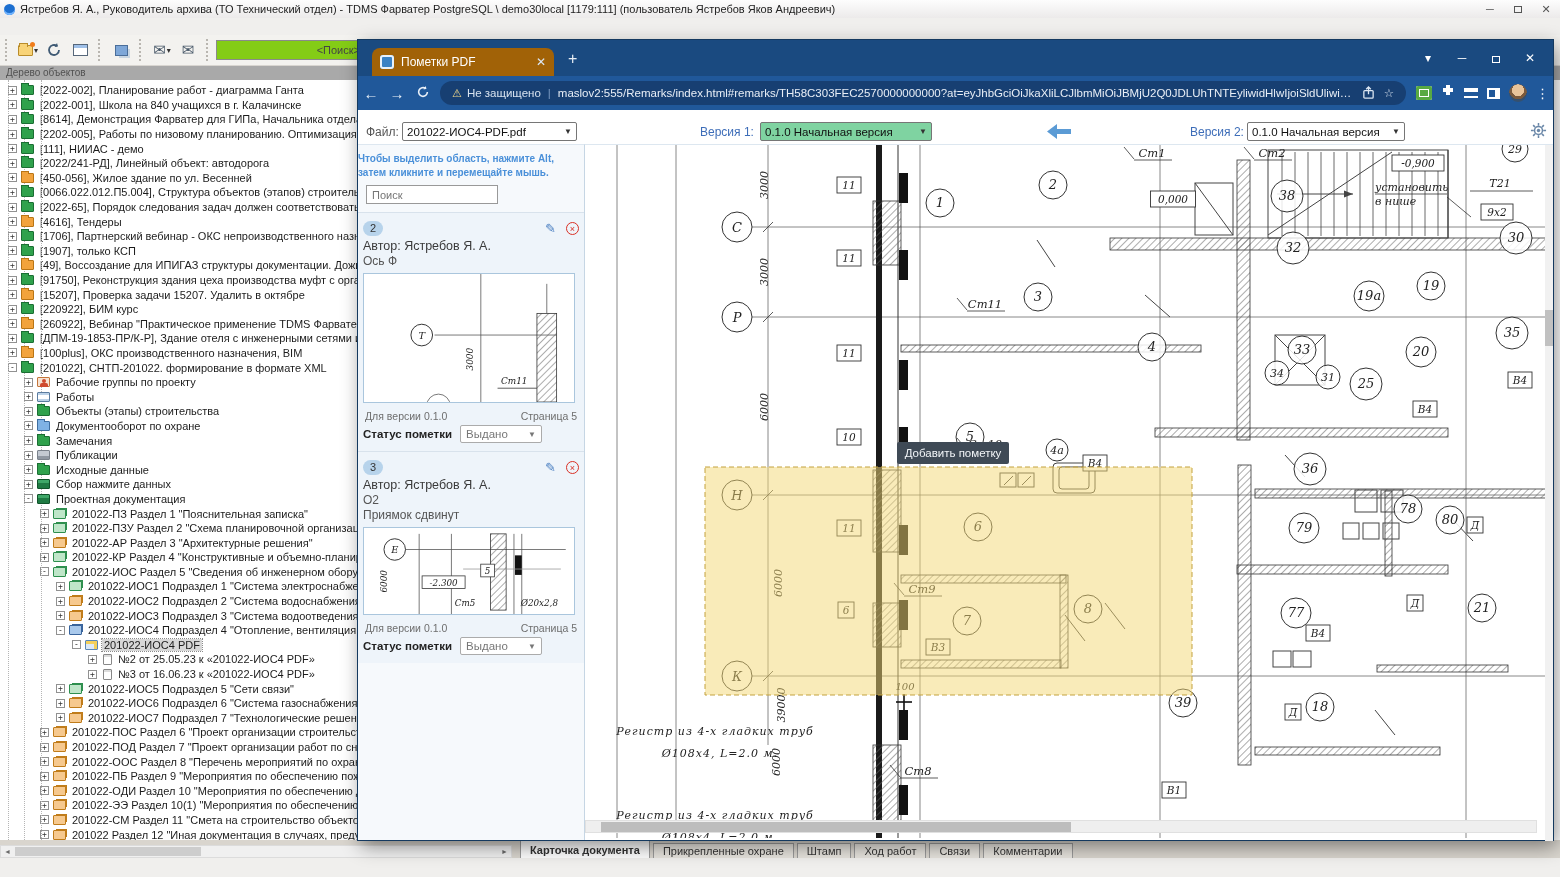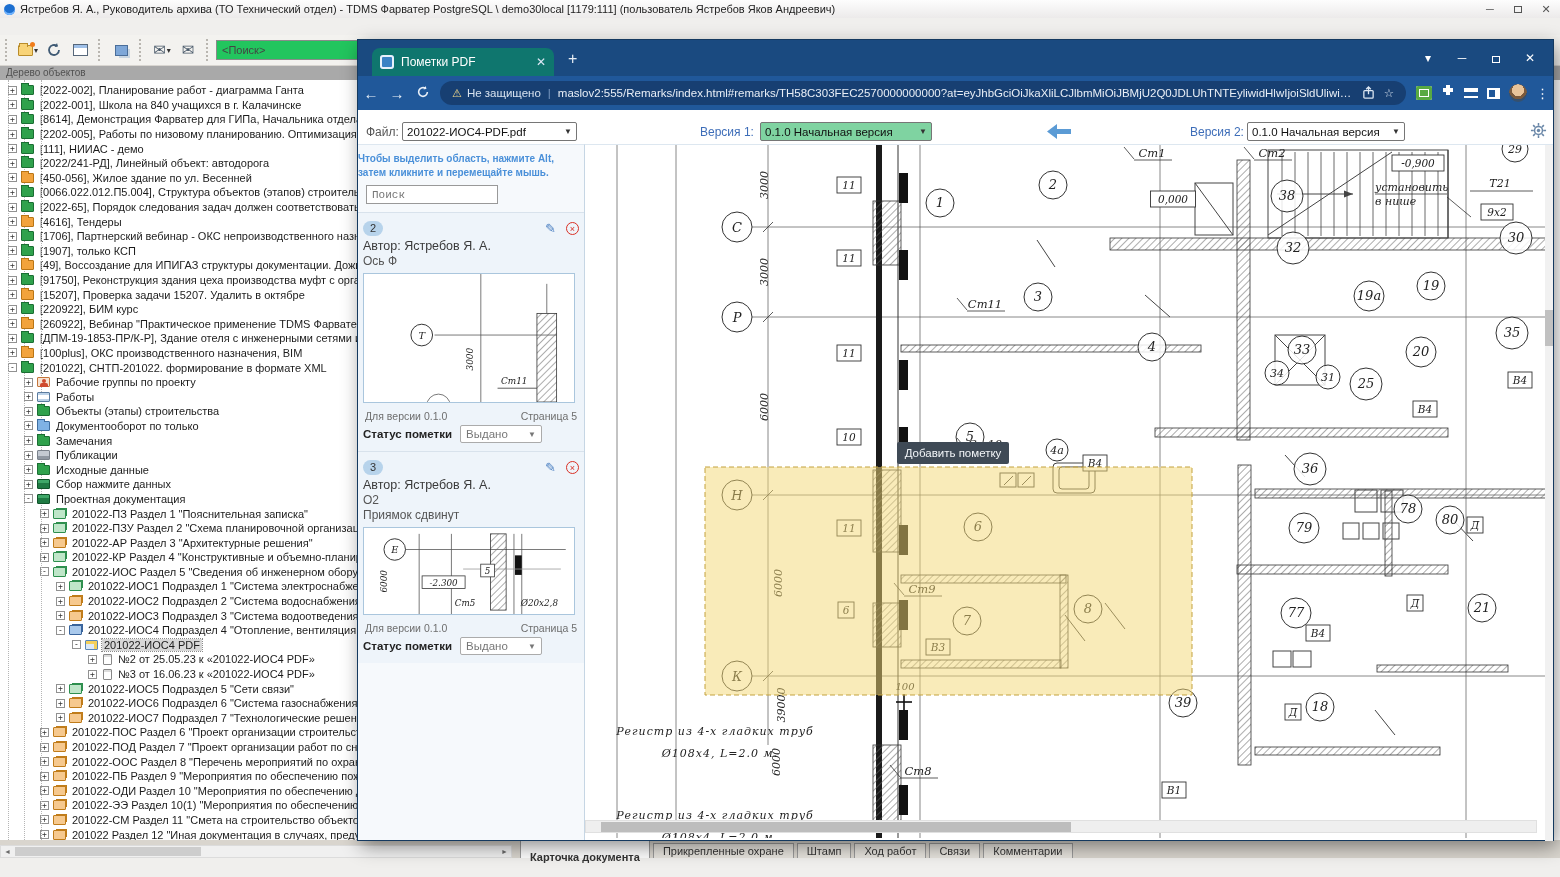--- a/index.html
+++ b/index.html
@@ -22,22 +22,22 @@
   #toolbar{left:0;top:35px;width:1560px;height:31px;background:#f3f2ef;border-bottom:1px solid #d8d5d0;
            display:flex;align-items:center;}
   .grip{width:5px;height:22px;border-left:2px dotted #b9b6b0;margin:0 5px;}
   .tbtn{width:26px;height:24px;display:flex;align-items:center;justify-content:center;font-size:15px;color:#4a5a6a;}
   .tb-folder{width:15px;height:11px;background:#f8d377;border:1px solid #b98c2a;border-radius:1px;position:relative;}
   .tb-folder::before{content:"";position:absolute;left:0;top:-3px;width:7px;height:3px;background:#f8d377;border:1px solid #b98c2a;border-bottom:none;}
   .tb-folder::after{content:"";position:absolute;right:-3px;top:-4px;width:5px;height:5px;border-radius:50%;background:#f07c1a;}
   .ddarr{font-size:8px;color:#333;margin-left:1px;}
   .tb-window{width:15px;height:12px;border:1px solid #56677a;background:#fff;box-shadow:inset 0 3px 0 #9fc0e8;}
   .tb-puzzle{width:13px;height:11px;background:#7ea7d8;border:1px solid #4a6e9a;box-shadow:3px 3px 0 -1px #c9d6e2;}
-  #tb-search{width:150px;height:20px;border:1px solid #8a8a8a;background:#22c55e;font-size:11px;
-             color:#444;padding:0 5px;font-family:"Liberation Sans",sans-serif;}
+  #tb-search{width:150px;height:20px;border:1px solid #8a8a8a;background:#84cc16;font-size:11px;
+             color:#444;padding:0 5px;font-family:"Liberation Sans",sans-serif;text-align:right;}
   #tree-header{left:0;top:66px;width:1560px;height:14px;background:#a9a9a9;color:#515151;
                font-size:10px;line-height:14px;padding-left:6px;}
   #tree{left:0;top:80px;width:1560px;height:760px;background:#fff;overflow:hidden;padding-top:3px;}
   .rail{position:absolute;top:0;bottom:0;border-left:1px dotted #b5b5b5;}
   .trow{display:flex;align-items:center;height:14.6px;white-space:nowrap;font-size:11px;}
   .exp{width:9px;height:9px;border:1px solid #919191;background:#fff;font:8px/8px "DejaVu Sans Mono",monospace;
        color:#333;text-align:center;margin-right:4px;flex:none;}
   .tlabel{padding:0 2px;}
   .tlabel.sel{background:#d8d8d8;outline:1px dotted #8a8a8a;}
   .ic{width:13px;height:10px;display:inline-block;margin:0 4px 0 0;position:relative;flex:none;border-radius:1px;}
@@ -59,29 +59,29 @@
   .ic.pdf{background:#dce9f7;border:1px solid #5b87b5;box-shadow:inset -3px 3px 0 #f4d05a;}
   .ic.ver{width:9px;height:11px;background:#fff;border:1px solid #888;box-shadow:inset 0 2px 0 #ddd;margin-left:2px;}
 
   #bottomstrip{left:0;top:840px;width:1560px;height:18px;background:#d9d5ce;}
   #tree-hscroll{position:absolute;left:0;top:5px;width:512px;height:13px;background:#f0f0f0;border:1px solid #dcdcdc;}
   .scr-arr{position:absolute;top:0;width:13px;height:11px;font-size:7px;line-height:11px;text-align:center;color:#6a6a6a;}
   #tree-hthumb{position:absolute;left:14px;top:1px;width:186px;height:9px;background:#cdcdcd;}
   #tabs{position:absolute;left:520px;top:0;height:18px;display:flex;align-items:flex-end;}
   .tab{font-size:11px;color:#333;background:#e6e3dd;border:1px solid #9a9a9a;border-bottom:none;
        padding:1px 9px 1px;margin-right:3px;height:15px;white-space:nowrap;}
-  .tab.active{background:#fdfdfd;font-weight:bold;height:18px;padding-top:10px;text-align:center;}
+  .tab.active{background:#fdfdfd;font-weight:bold;height:18px;padding-top:3px;text-align:center;}
   #statusbar{left:0;top:858px;width:1560px;height:19px;background:#f0efed;border-top:1px solid #c9c5bf;
              font-size:11px;color:#444;line-height:18px;padding-left:8px;}
 
   
   #browser{left:358px;top:40px;width:1195px;height:800px;background:#fff;
            box-shadow:0 0 0 1px #14395f,3px 6px 18px rgba(0,0,0,.45);}
   #tabstrip{position:absolute;left:0;top:0;width:100%;height:36px;background:#1a4a80;}
-  #btab{position:absolute;left:14px;top:8px;width:182px;height:28px;background:#0f766e;
+  #btab{position:absolute;left:14px;top:8px;width:182px;height:28px;background:#a16207;
         border-radius:8px 8px 0 0;display:flex;align-items:center;color:#fff;font-size:12px;padding:0 8px;}
   #favicon{width:14px;height:14px;border-radius:3px;background:#3b82c4;margin-right:7px;flex:none;
            box-shadow:inset 0 0 0 2px #e8f1fa;}
   #btab .x{margin-left:auto;font-size:12px;color:#dce8f5;}
   #newtab{position:absolute;left:210px;top:10px;color:#e8eef5;font-size:16px;}
   .bwbtns{position:absolute;right:6px;top:0;height:36px;display:flex;align-items:center;color:#fff;}
   .bwbtn{width:34px;text-align:center;font-size:12px;}
   #urlbar{position:absolute;left:0;top:36px;width:100%;height:34px;background:#20589a;display:flex;align-items:center;}
   .nav{color:#e9f0f8;font-size:15px;width:26px;text-align:center;flex:none;}
   #urlpill{height:24px;flex:1 1 auto;margin:0 10px 0 4px;background:#173f72;border-radius:12px;
@@ -105,21 +105,21 @@
   .selbox .car{margin-left:auto;font-size:8px;color:#333;padding-left:6px;}
   #v1sel{background:#7fd3a1;}
   #gearbtn{position:absolute;left:1172px;top:12px;}
   #backarrow{position:absolute;left:688px;top:13px;}
 
   
   #sidebar{position:absolute;left:0;top:34px;width:227px;height:696px;background:#f6f9fc;
            border-right:1px solid #c6d6e4;border-top:1px solid #dde7f0;}
   #hint{color:#4a90d9;font-size:10px;font-weight:600;padding:7px 0 4px;line-height:1.35;}
   #r-search{margin:2px 0 8px 8px;width:132px;height:19px;border:1px solid #999;font-size:11px;padding:0 5px;
-            font-family:Liberation Mono, monospace;background:#fff;}
+            font-family:Liberation Sans, sans-serif;background:#fff;}
   .card{border-top:1px solid #d8e2ec;padding:6px 5px 8px;background:#eef4fa;}
   .card-head{display:flex;align-items:center;height:18px;}
   .badge{min-width:20px;height:15px;border-radius:8px;background:#b7d3eb;color:#333;font-size:11px;
          text-align:center;line-height:15px;padding:0 4px;}
   .card-icons{margin-left:auto;display:flex;align-items:center;}
   .edit-ic{color:#4a7fc1;font-size:13px;margin-right:10px;}
   .del-ic{width:13px;height:13px;border:1.5px solid #d93025;border-radius:50%;color:#d93025;
           font-size:9px;line-height:12px;text-align:center;}
   .card .author{font-size:12.5px;color:#3a3a3a;margin:2px 0 1px;}
   .card .rline{font-size:12px;color:#555;margin-bottom:1px;}
@@ -301,21 +301,21 @@
         <span class="tlabel">Работы</span>
       </div>
       <div class="trow" style="padding-left: 24px;">
         <span class="exp">+</span>
         <span class="ic fg"></span>
         <span class="tlabel">Объекты (этапы) строительства</span>
       </div>
       <div class="trow" style="padding-left: 24px;">
         <span class="exp">+</span>
         <span class="ic exch"></span>
-        <span class="tlabel">Документооборот по только</span>
+        <span class="tlabel">Документооборот по охране</span>
       </div>
       <div class="trow" style="padding-left: 24px;">
         <span class="exp">+</span>
         <span class="ic fg"></span>
         <span class="tlabel">Замечания</span>
       </div>
       <div class="trow" style="padding-left: 24px;">
         <span class="exp">+</span>
         <span class="ic prn"></span>
         <span class="tlabel">Публикации</span>

